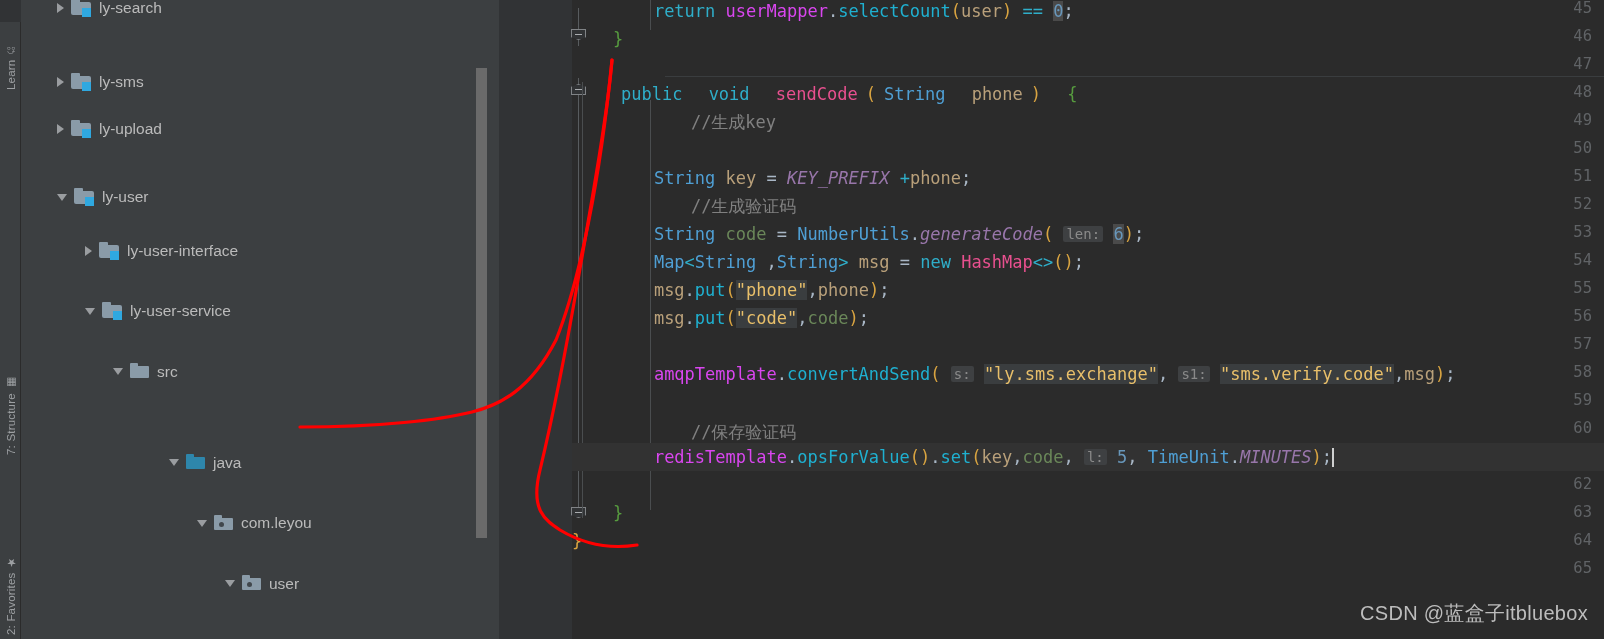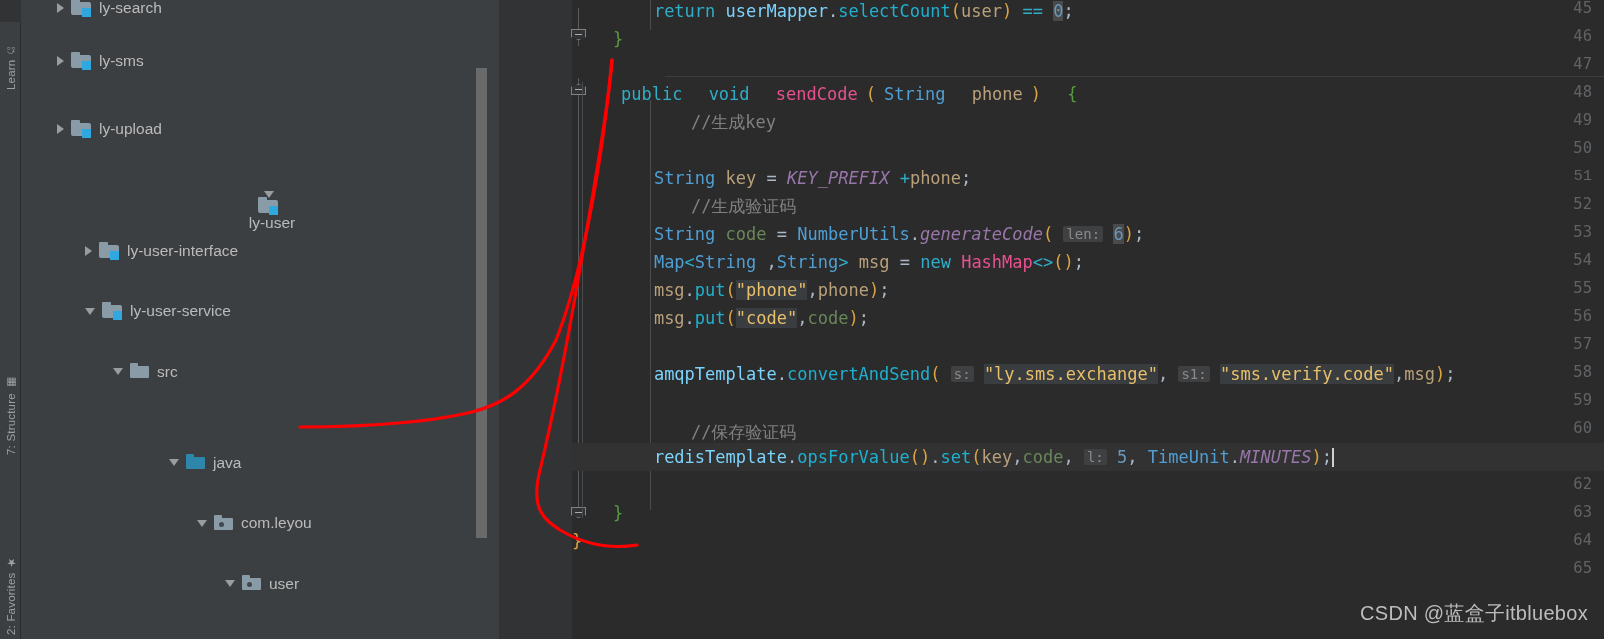--- a/index.html
+++ b/index.html
@@ -95,21 +95,21 @@
 
   
   .iguide { position:absolute; width:1px; background:#4a4d4f; }
   .kw2  { color:#2faec9; }
   .str  { color:#e8bf6a; background:#3a3d3f; }
   .num  { color:#6897bb; }
   .cmt  { color:#808080;margin-left:37px; }
   .fn   { color:#1fb0d0; }
   .fnpink { color:#e8508f; }
   .var  { color:#b9a07a; }
-  .fld  { color:#7dd3fc; }
+  .fld  { color:#d946ef; }
   .stat { color:#9876aa; font-style:italic; }
   .type { color:#4f9fd4; }
   .typepink { color:#e8508f; }
   .green{ color:#6a8759; }
   .brace{ color:#a9b7c6; }
   .hint { color:#8a8a8a; background:#3e4042; border-radius:2px; padding:0 3px; font-size:14px;}
   .paren{ color:#d9a441; }
   .braceGreen { color:#579c3f; }
   .braceYellow{ color:#d9a441; }
   .cursor { display:inline-block; width:1.5px; height:19px; background:#cfd0d0; vertical-align:-4px;}
@@ -149,37 +149,37 @@
   <div class="project">
     <div id="tree">
         <div class="row" style="padding-left: 36px; position: relative; top: -7px;">
           <span class="arrow right"></span>
           <span class="ico module">
             <span class="f"></span>
             <span class="b"></span>
           </span>
           <span class="lbl-text">ly-search</span>
         </div>
-        <div class="row" style="padding-left: 36px; position: relative; top: 16px;">
+        <div class="row" style="padding-left: 36px; position: relative; top: 37px;">
           <span class="arrow right"></span>
           <span class="ico module">
             <span class="f"></span>
             <span class="b"></span>
           </span>
           <span class="lbl-text">ly-sms</span>
         </div>
         <div class="row" style="padding-left: 36px; position: relative; top: 53.6px;">
           <span class="arrow right"></span>
           <span class="ico module">
             <span class="f"></span>
             <span class="b"></span>
           </span>
           <span class="lbl-text">ly-upload</span>
         </div>
-        <div class="row" style="padding-left: 36px; position: relative; top: 100px; flex-direction: column;">
+        <div class="row" style="padding-left: 36px; position: relative; top: 91px;">
           <span class="arrow down"></span>
           <span class="ico module">
             <span class="f"></span>
             <span class="b"></span>
           </span>
           <span class="lbl-text">ly-user</span>
         </div>
         <div class="row" style="padding-left: 64px; position: relative; top: 114.2px;">
           <span class="arrow right"></span>
           <span class="ico module">
@@ -234,21 +234,21 @@
     <div class="gutter">
       <div class="glyphstrip"></div>
     </div>
     <div id="linenos">
         <div class="lineno" style="top: -1px;">45</div>
         <div class="lineno" style="top: 27px;">46</div>
         <div class="lineno" style="top: 55px;">47</div>
         <div class="lineno" style="top: 83px;">48</div>
         <div class="lineno" style="top: 111px;">49</div>
         <div class="lineno" style="top: 139px;">50</div>
-        <div class="lineno" style="top: 167px; font-family: Liberation Mono, monospace;">51</div>
+        <div class="lineno" style="top: 167px;">51</div>
         <div class="lineno" style="top: 195px;">52</div>
         <div class="lineno" style="top: 223px;">53</div>
         <div class="lineno" style="top: 251px;">54</div>
         <div class="lineno" style="top: 279px;">55</div>
         <div class="lineno" style="top: 307px;">56</div>
         <div class="lineno" style="top: 335px;">57</div>
         <div class="lineno" style="top: 363px;">58</div>
         <div class="lineno" style="top: 391px;">59</div>
         <div class="lineno" style="top: 419px;">60</div>
         <div class="lineno current" style="top: 447px;">61</div>

